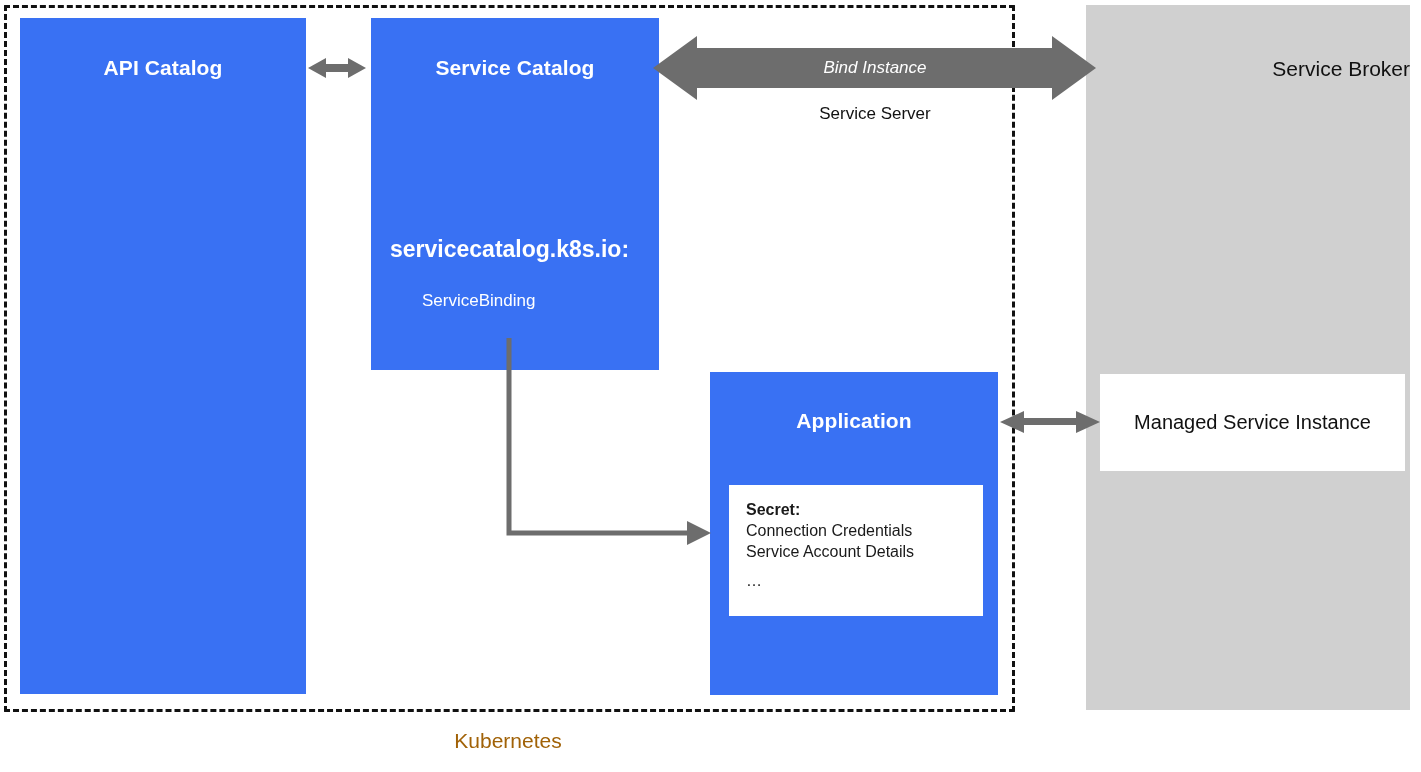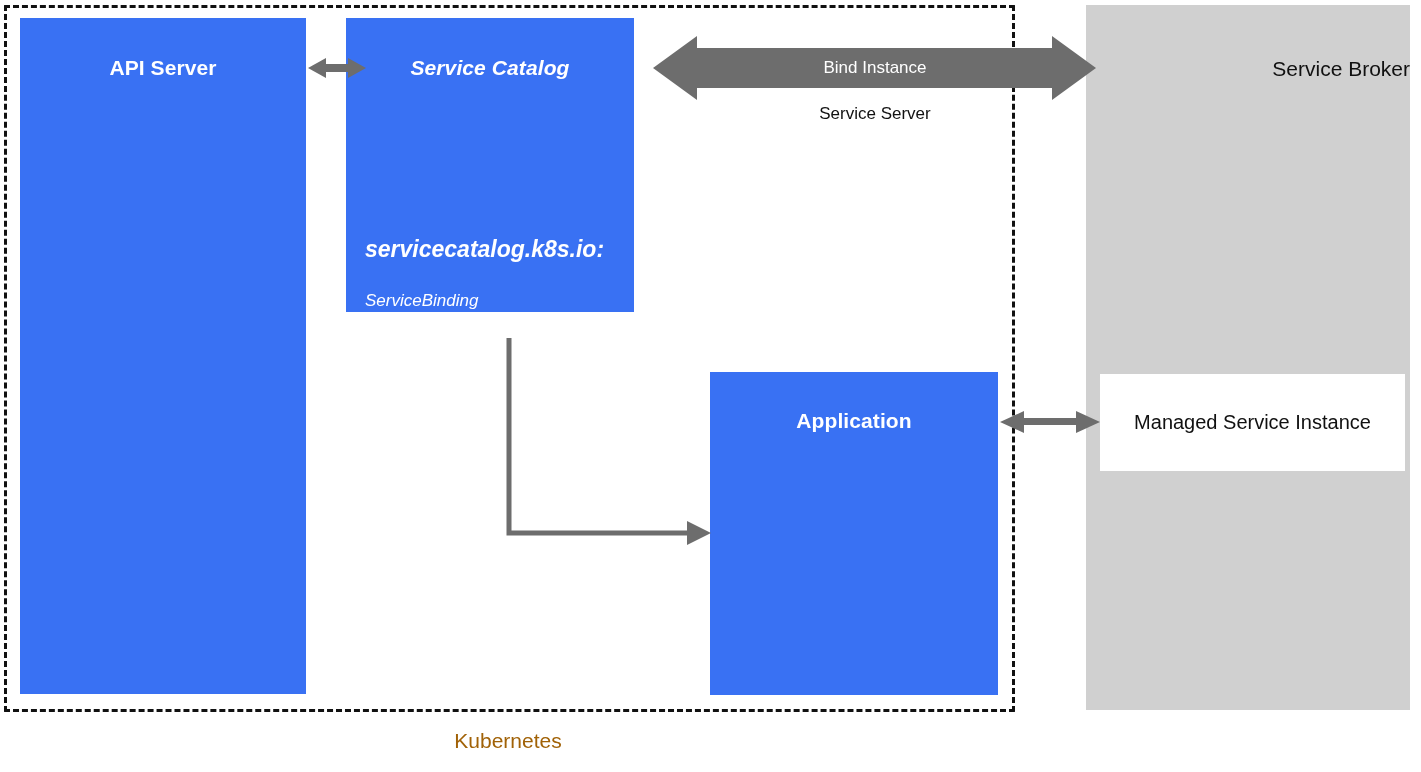--- a/index.html
+++ b/index.html
@@ -53,40 +53,41 @@
     font-weight: bold;
     font-size: 21px;
     text-align: center;
     line-height: 24px;
     letter-spacing: 0.1px;
   }
 
   #api-server-box { left: 20px;  top: 18px;  width: 286px; height: 676px; }
   #api-server-title { left: 0; top: 38px; width: 286px; }
 
-  #service-catalog-box { left: 346px; top: 18px; width: 288px; height: 294px; font-style: italic; }
+  #service-catalog-box { left: 371px; top: 18px; width: 288px; height: 352px; }
   #service-catalog-title { left: 0; top: 38px; width: 288px; }
   #sc-kind-group {
     left: 19px;
     top: 220px;
     width: 262px;
   }
   #sc-api-group {
     font-weight: bold;
     font-size: 23px;
     line-height: 22px;
     color: #ffffff;
     white-space: nowrap;
   }
   #sc-kind {
     margin-top: 30px;
     font-size: 17px;
     line-height: 22px;
     color: #ffffff;
     white-space: nowrap;
+    margin-left: 32px;
   }
 
   #application-box { left: 710px; top: 372px; width: 288px; height: 323px; }
   #application-title { left: 0; top: 37px; width: 288px; }
 
   
   #secret-card {
     left: 729px;
     top: 485px;
     width: 254px;
@@ -146,55 +147,62 @@
   #bind-label {
     left: 655px;
     top: 57px;
     width: 440px;
     text-align: center;
     font-size: 17px;
     color: #ffffff;
     line-height: 22px;
     white-space: nowrap;
     pointer-events: none;
+    font-style: italic;
   }
   #service-account-label {
     left: 655px;
     top: 103px;
     width: 440px;
     text-align: center;
     font-size: 17px;
     color: #111111;
     line-height: 22px;
     white-space: nowrap;
   }
 </style>
 </head>
 <body>
 
 <div id="canvas">
 
   <div class="abs" id="k8s-boundary"></div>
 
   <div class="abs blue-box" id="api-server-box">
-    <div class="abs box-title" id="api-server-title">API Server</div>
+    <div class="abs box-title" id="api-server-title">API Catalog</div>
   </div>
 
   <div class="abs blue-box" id="service-catalog-box">
     <div class="abs box-title" id="service-catalog-title">Service Catalog</div>
     <div class="abs" id="sc-kind-group">
       <div id="sc-api-group">servicecatalog.k8s.io:</div>
       <div id="sc-kind">ServiceBinding</div>
     </div>
   </div>
 
   <div class="abs blue-box" id="application-box">
     <div class="abs box-title" id="application-title">Application</div>
   </div>
 
+  <div class="abs" id="secret-card">
+    <div class="sline bold">Secret:</div>
+    <div class="sline">Connection Credentials</div>
+    <div class="sline">Service Account Details</div>
+    <div class="sline ellipsis">…</div>
+  </div>
 
   <div class="abs" id="service-broker-box"></div>
   <div class="abs" id="service-broker-title">Service Broker</div>
 
   <div class="abs" id="managed-instance-box">
     <div id="managed-instance-label">Managed Service Instance</div>
   </div>
 
   <svg class="abs arrow-svg" style="left:306px; top:52px;" width="62" height="32">
     <rect x="14" y="12" width="34" height="8" fill="#6d6d6d"></rect>

